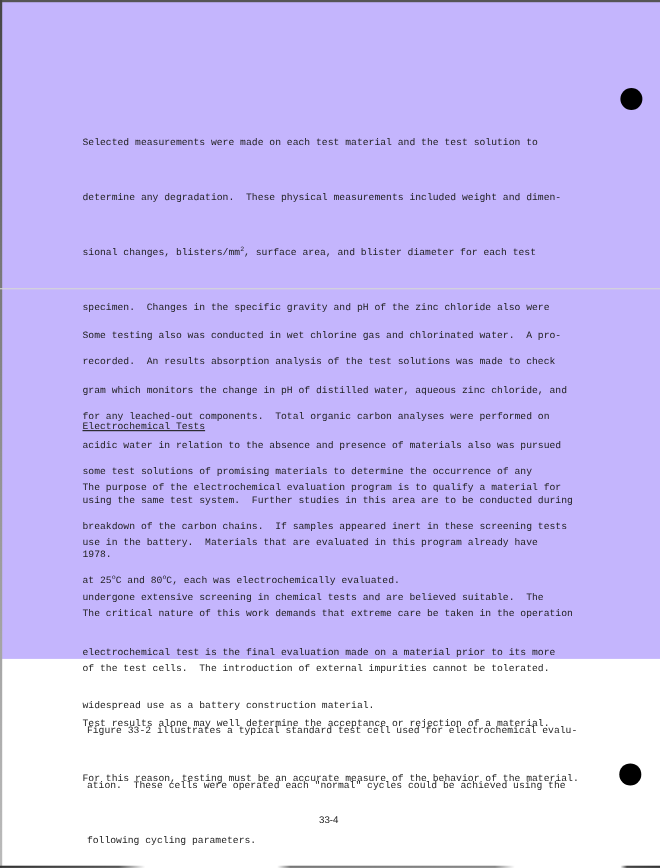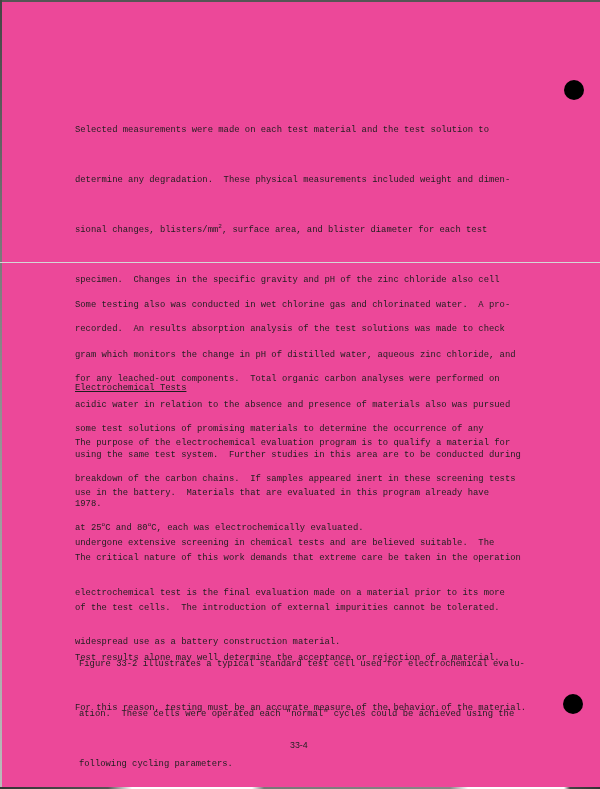--- a/index.html
+++ b/index.html
@@ -1,19 +1,19 @@
 <!DOCTYPE html>
 <html><head>
   <meta charset="utf-8">
   <style>
     html, body { margin: 0; padding: 0; background: #ffffff; }
     body { width: 600px; height: 789px; position: relative; overflow: hidden; }
     .page {
-      position: absolute; left: 0; top: 0; width: 600px; height: 789px;
-      background: #ec4899;
+      position: absolute; left: 0; top: 0; width: 600px; height: 599px;
+      background: #c4b5fd;
     }
     .edge-left { position: absolute; left: 0; top: 0; width: 2px; height: 789px;
       background: linear-gradient(#444 0%, #777 30%, #999 60%, #bbb 100%); }
     .edge-top { position: absolute; left: 0; top: 0; width: 600px; height: 2px; background: #555; }
     .edge-bottom { position: absolute; left: 0; top: 787px; width: 600px; height: 2px;
       background: linear-gradient(90deg, #333 0%, #555 18%, #fff 22%, #fff 42%, #777 44%, #888 75%, #fff 78%, #fff 94%, #444 95%, #333 100%); }
     .scanline { position: absolute; left: 0; top: 262px; width: 600px; height: 1px; background: #d6d6d6; }
     .hole { position: absolute; width: 20px; height: 20px; border-radius: 50%; background: #000; }
     .hole.top { left: 564px; top: 80px; }
     .hole.bottom { left: 563px; top: 694px; }
@@ -42,21 +42,21 @@
   <div class="edge-left"></div>
   <div class="edge-bottom"></div>
   <div class="scanline"></div>
   <div class="hole top"></div>
   <div class="hole bottom"></div>
 
   <div class="text p1">
     <span class="line">Selected measurements were made on each test material and the test solution to</span>
     <span class="line">determine any degradation.  These physical measurements included weight and dimen-</span>
     <span class="line"><span>sional changes, blisters/mm</span><sup>2</sup><span>, surface area, and blister diameter for each test</span></span>
-    <span class="line">specimen.  Changes in the specific gravity and pH of the zinc chloride also cell</span>
+    <span class="line">specimen.  Changes in the specific gravity and pH of the zinc chloride also were</span>
     <span class="line">recorded.  An results absorption analysis of the test solutions was made to check</span>
     <span class="line">for any leached-out components.  Total organic carbon analyses were performed on</span>
     <span class="line">some test solutions of promising materials to determine the occurrence of any</span>
     <span class="line">breakdown of the carbon chains.  If samples appeared inert in these screening tests</span>
     <span class="line"><span>at 25</span><sup>o</sup><span>C and 80</span><sup>o</sup><span>C, each was electrochemically evaluated.</span></span>
   </div>
 
   <div class="text p2b">
     <span class="line">Some testing also was conducted in wet chlorine gas and chlorinated water.  A pro-</span>
     <span class="line">gram which monitors the change in pH of distilled water, aqueous zinc chloride, and</span>

